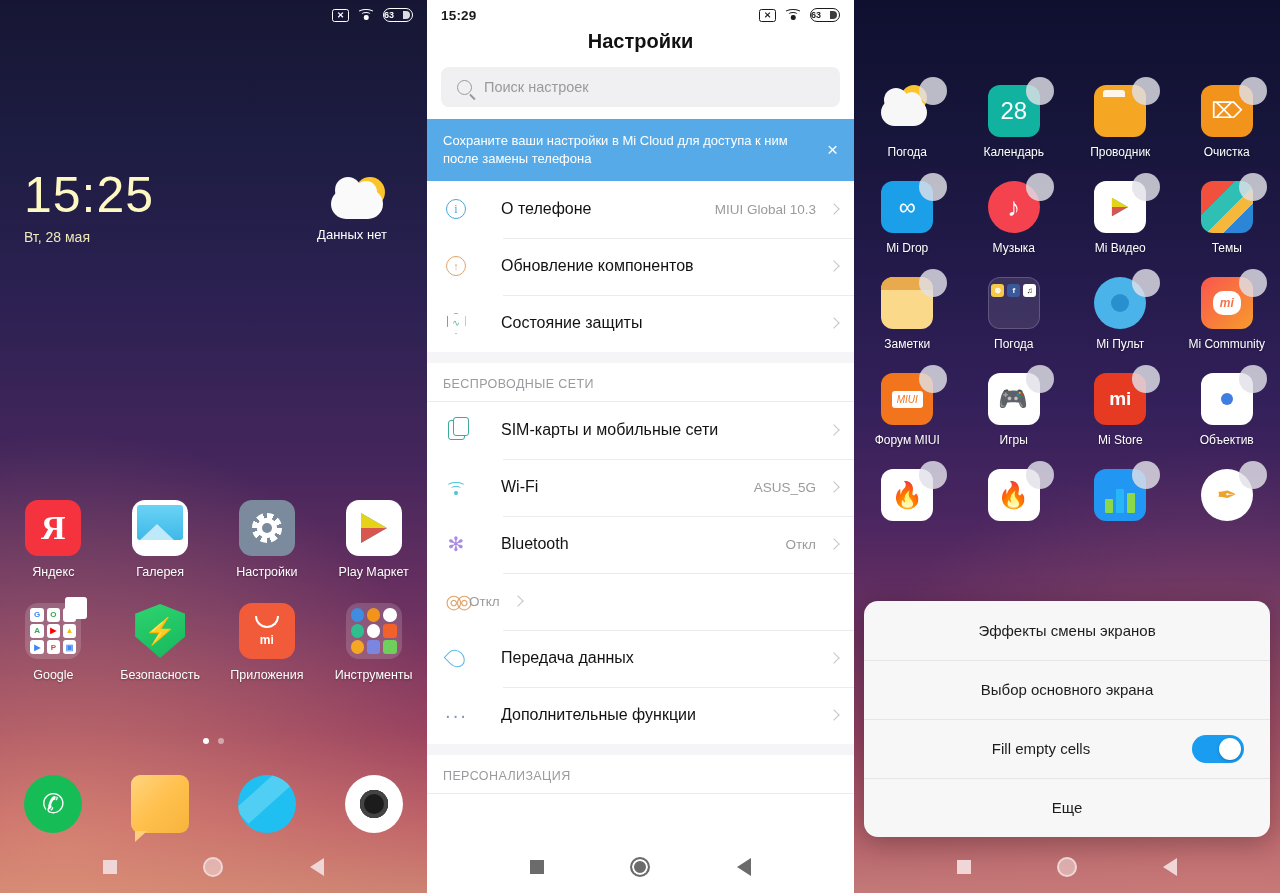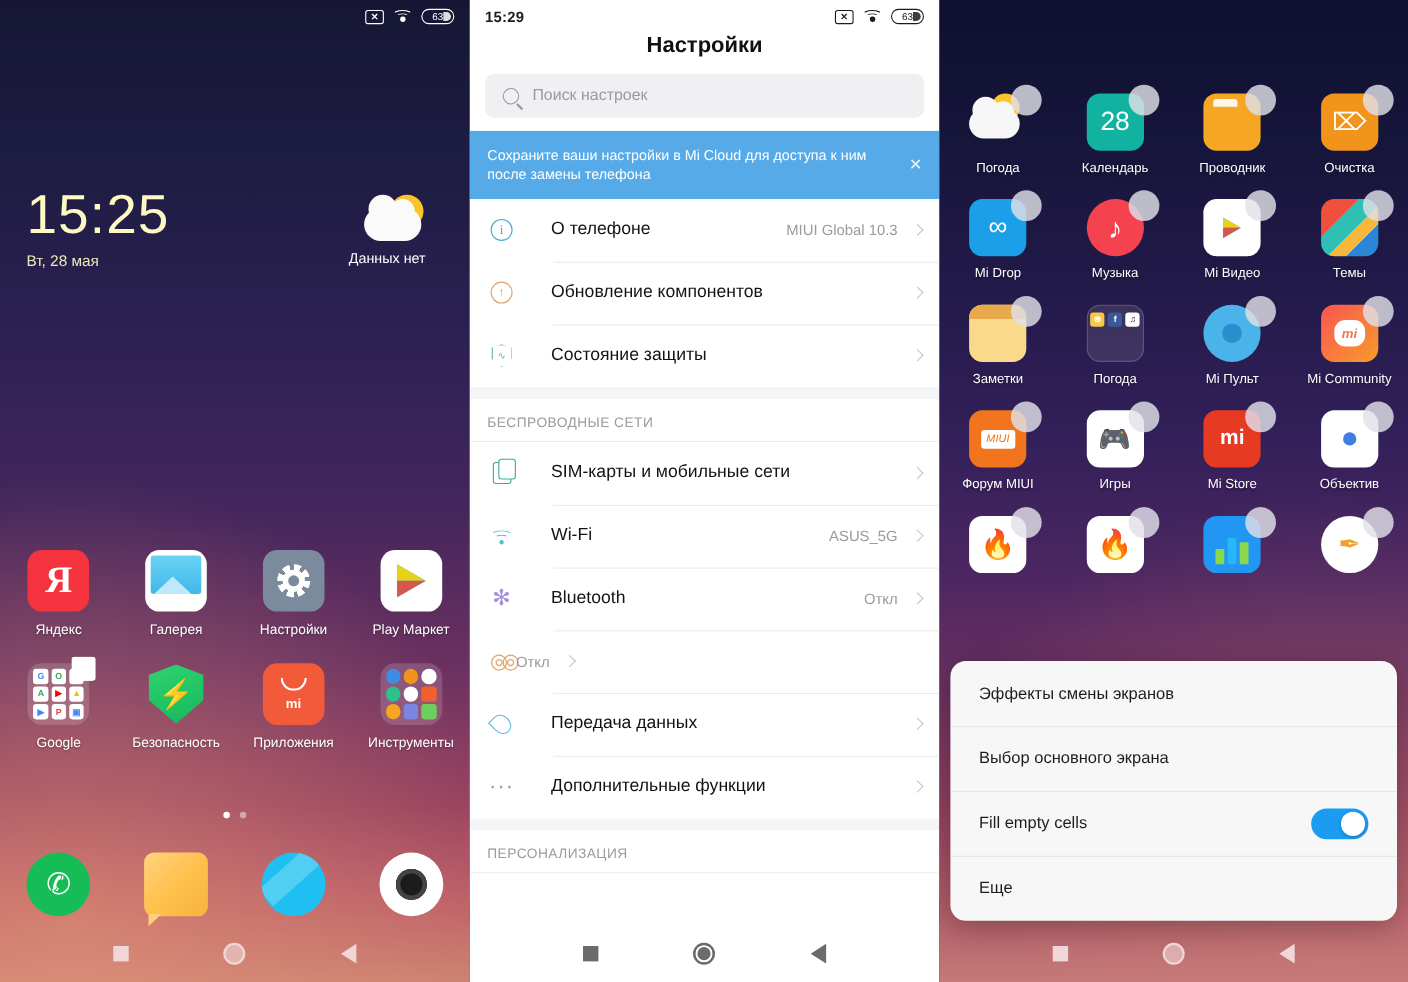--- a/index.html
+++ b/index.html
@@ -38,21 +38,21 @@
     display:flex;align-items:center;justify-content:center;font-size:8.5px;line-height:1;font-weight:700;}
   .ic-wifi { width:18px;height:13px;position:relative;}
   .ic-wifi i { position:absolute;left:50%;bottom:0;transform:translateX(-50%);
     border:1.6px solid currentColor;border-bottom-color:transparent;border-left-color:transparent;
     border-right-color:transparent;border-radius:50% 50% 0 0;}
   .ic-wifi i:nth-child(1){width:18px;height:9px;bottom:4px;}
   .ic-wifi i:nth-child(2){width:11px;height:6px;bottom:4px;}
   .ic-wifi i:nth-child(3){width:4.5px;height:4.5px;bottom:2px;border-radius:50%;
     border:none;background:currentColor;}
   .ic-batt { width:30px;height:14px;border:1.5px solid currentColor;border-radius:7px;
-    display:flex;align-items:center;justify-content:center;font-size:9px;font-weight:400;position:relative;}
+    display:flex;align-items:center;font-size:9px;font-weight:700;position:relative;}
   .ic-batt::after{content:"";position:absolute;right:2px;top:2px;bottom:2px;width:7px;
     background:currentColor;border-radius:0 4px 4px 0;opacity:.85;}
   .ic-batt span{position:relative;z-index:2;}
 
   
   .clockwrap { position:absolute; top:170px; left:24px; color:#fef9c3; }
   .clock { font-size:50px; font-weight:300; letter-spacing:1px; line-height:1; font-family:"Liberation Sans",sans-serif;}
   .cdate { font-size:14px; margin-top:9px; opacity:.92; }
   .weather { position:absolute; top:175px; right:20px; width:110px; text-align:center; color:#fff;}
   .wicon { position:relative; height:48px; }
@@ -225,21 +225,21 @@
   .a-lens{background:#fff;display:flex;align-items:center;justify-content:center;}
   .a-lens i{width:12px;height:12px;border-radius:50%;background:#3f7de0;}
   .a-fire{background:#fff;display:flex;align-items:center;justify-content:center;color:#e8362a;font-size:26px;}
   .a-chart{background:#2196f3;display:flex;align-items:flex-end;justify-content:center;gap:3px;padding-bottom:8px;}
   .a-chart b{width:8px;background:#8bd94b;border-radius:1px;}
   .a-bird{background:#fff;border-radius:50% !important;display:flex;align-items:center;justify-content:center;color:#f0a32c;font-size:24px;}
 
   
   .popup{position:absolute;left:10px;right:10px;bottom:56px;background:#f7f7f7;border-radius:14px;
     box-shadow:0 6px 28px rgba(0,0,0,.28);overflow:hidden;}
-  .mrow{height:59px;display:flex;align-items:center;padding:0 26px;position:relative;}
+  .mrow{height:59px;display:flex;align-items:center;padding:0 26px;position:relative;text-align:center;}
   .mrow + .mrow::before{content:"";position:absolute;left:0;right:0;top:0;height:1px;background:#e6e6e6;}
   .mrow .ml{flex:1;font-size:15px;color:#1d1d1d;}
   .tgl{width:52px;height:28px;border-radius:14px;position:relative;flex:none;}
   .tgl i{position:absolute;top:3px;width:22px;height:22px;border-radius:50%;background:#fff;box-shadow:0 1px 3px rgba(0,0,0,.25);}
   .tgl.on{background:#1a9cf0;}
   .tgl.on i{right:3px;}
   .tgl.off{background:#d4d4d8;}
   .tgl.off i{left:3px;}
 </style>
 </head>

